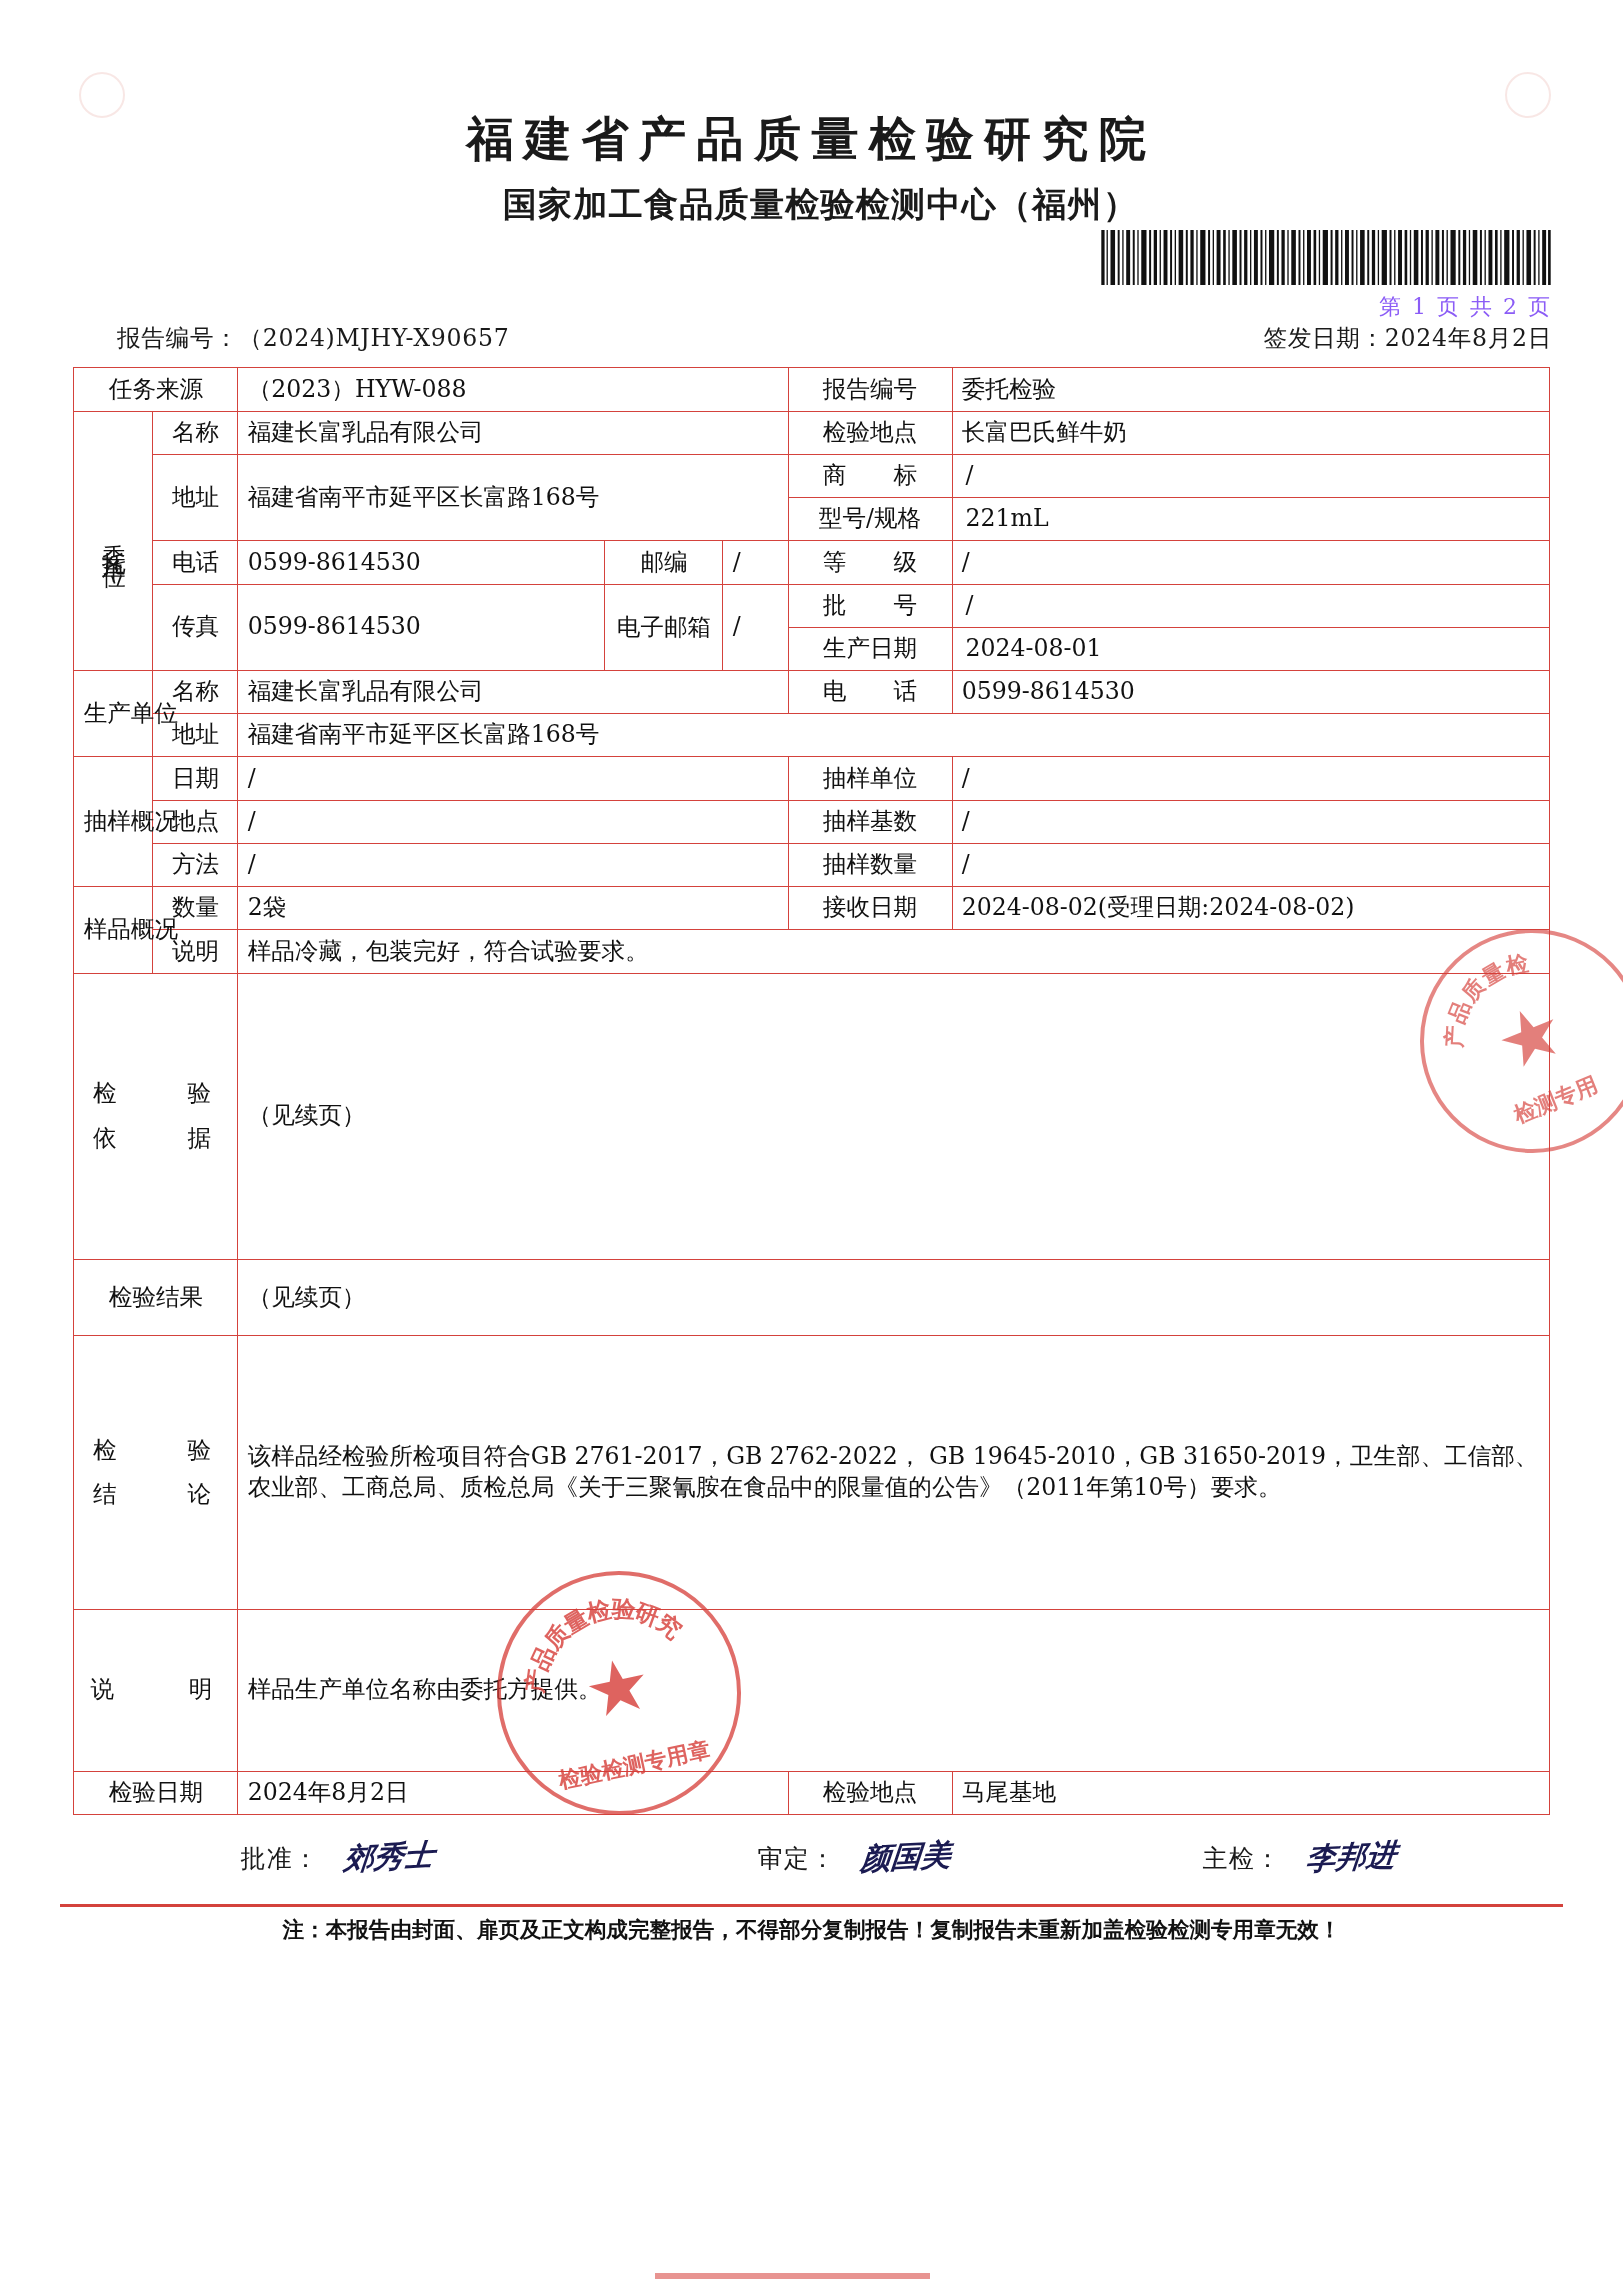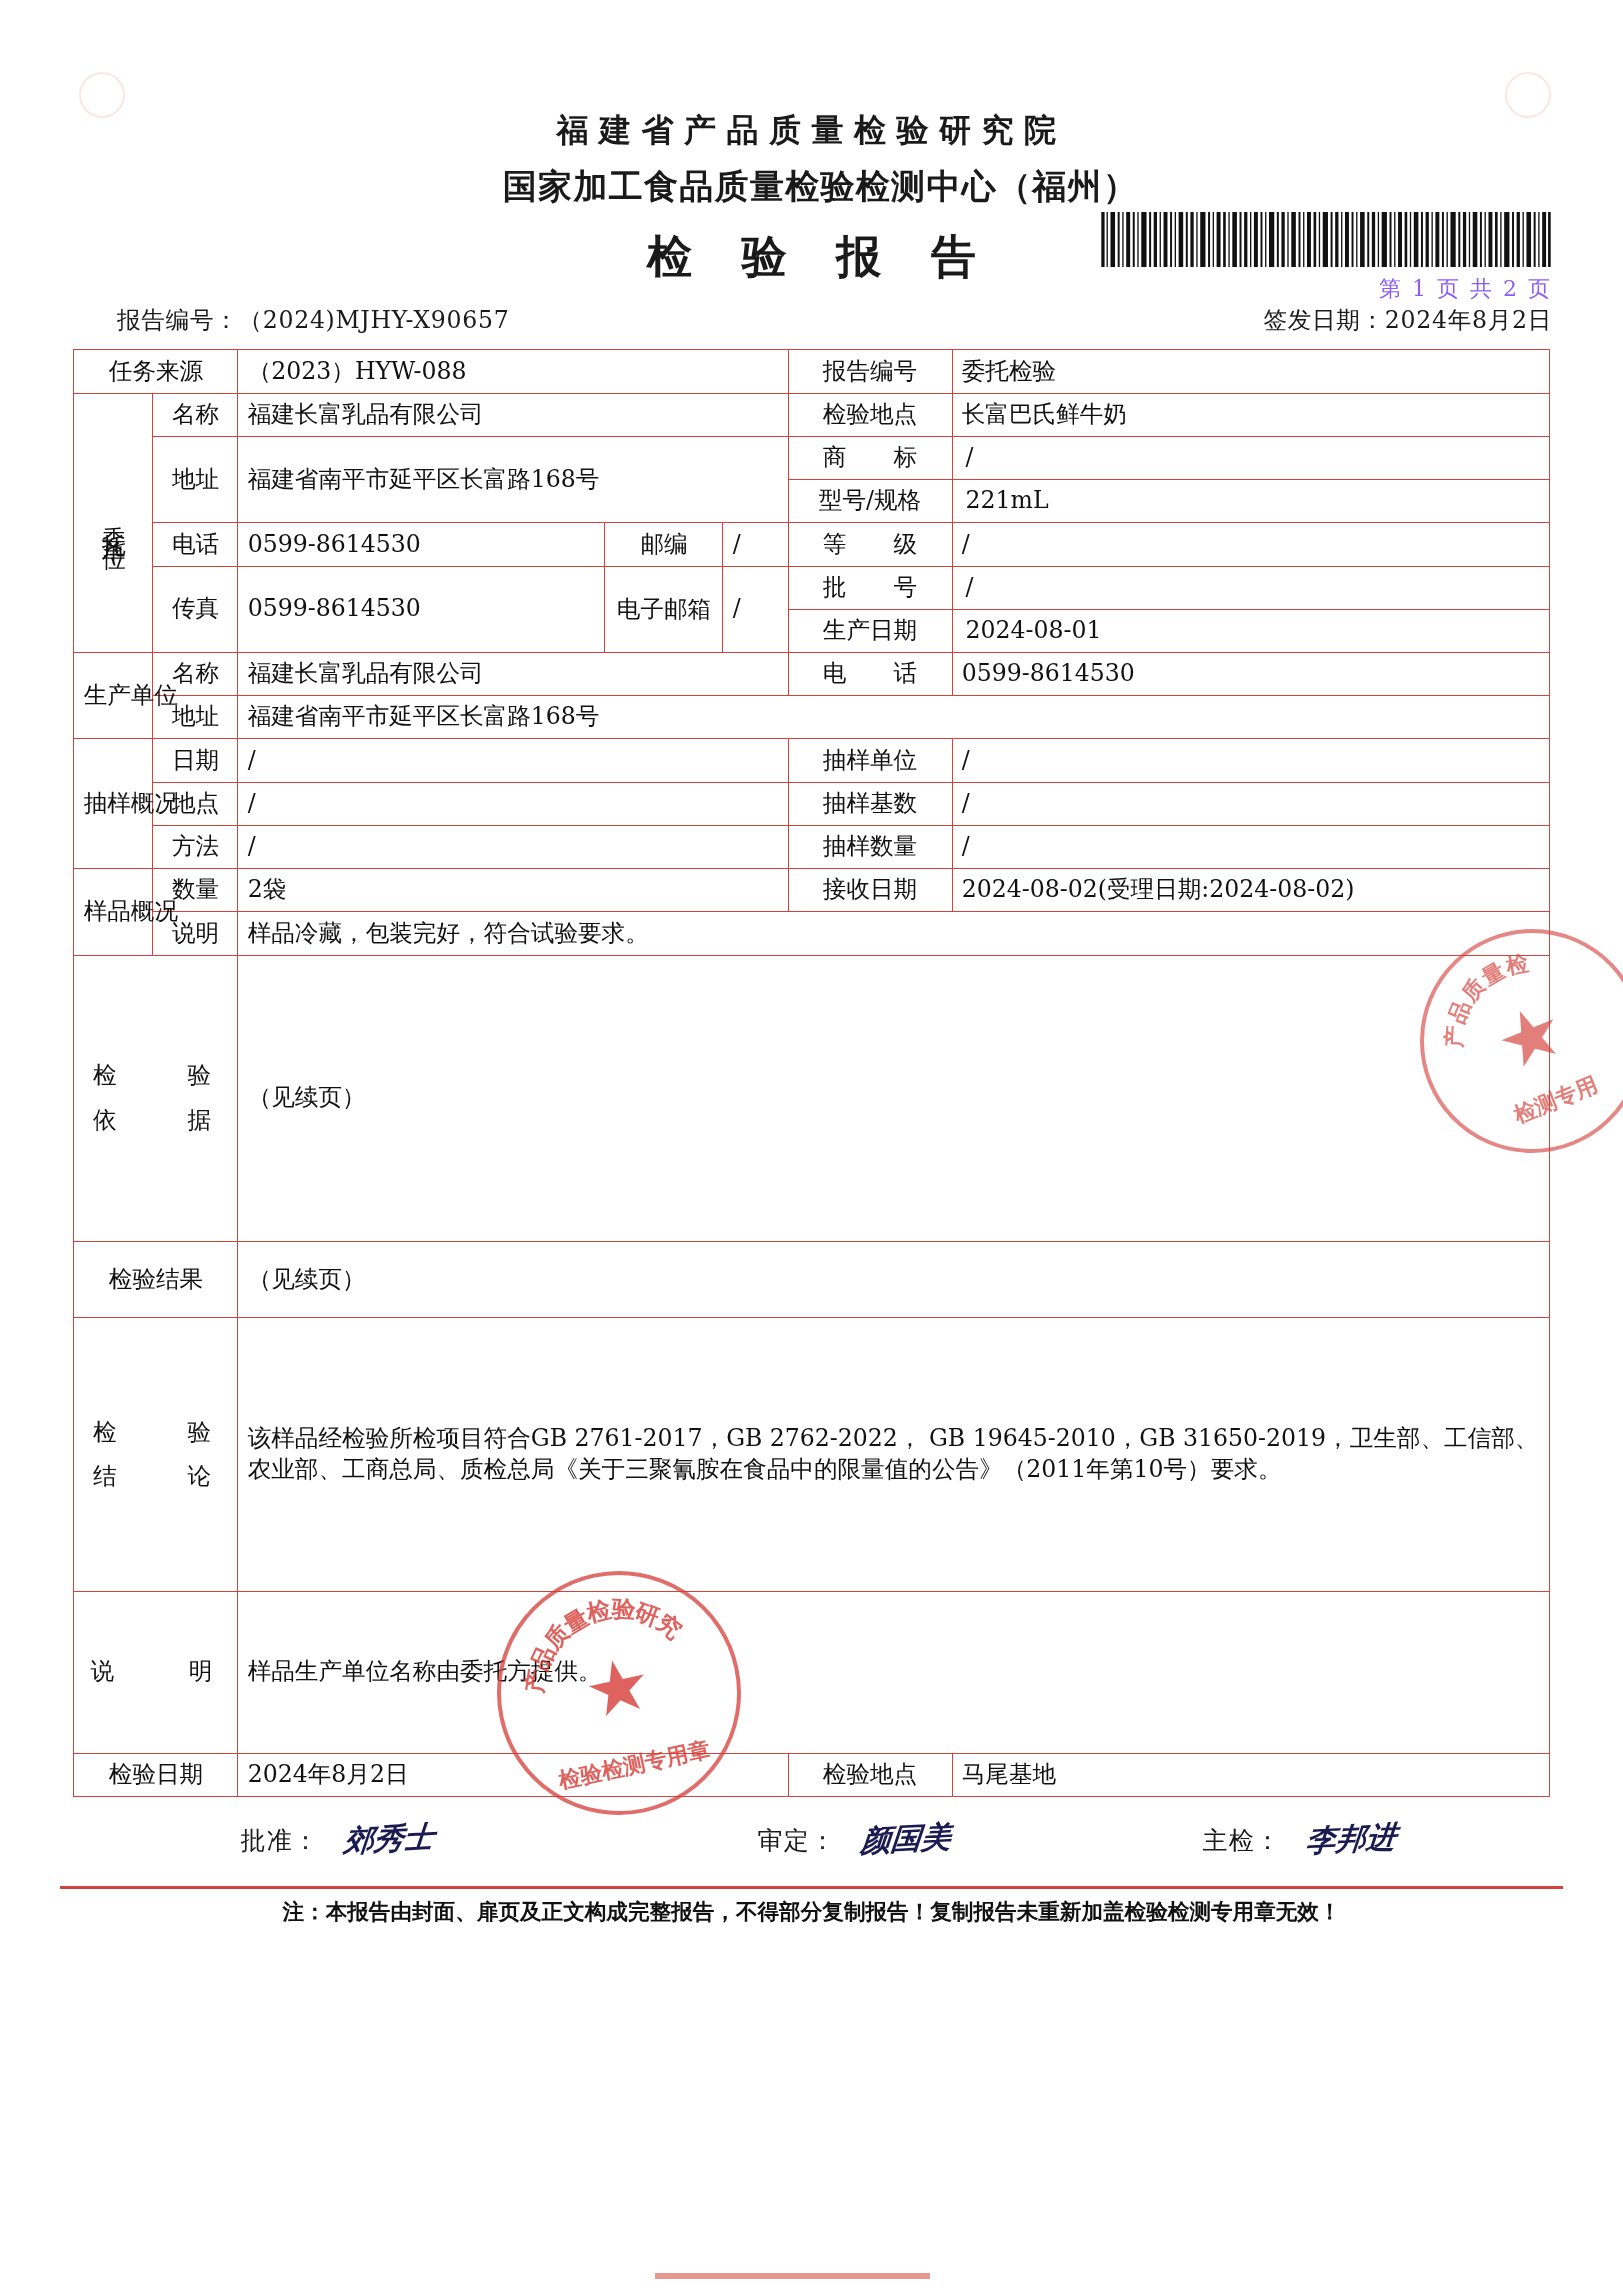--- a/index.html
+++ b/index.html
@@ -23,21 +23,21 @@
     padding: 0;
   }
 
   
   .header {
     text-align: center;
     padding-top: 111px;
   }
   .org-title {
     font-family: "DejaVu Serif", serif;
-    font-size: 32px;
+    font-size: 47px;
     font-weight: bold;
     letter-spacing: 10.5px;
     line-height: 1.2;
   }
   .center-title {
     font-family: "DejaVu Serif", serif;
     font-size: 34px;
     font-weight: bold;
     letter-spacing: 1.3px;
     margin-top: 14.4px;
@@ -283,21 +283,20 @@
   <div class="wm-dots">
     <div class="wm-circle" style="left:79px; top:72px;"></div>
     <div class="wm-circle" style="left:1505px; top:72px;"></div>
   </div>
 
   <div class="header">
     <div class="org-title">福建省产品质量检验研究院</div>
     <div class="center-title">国家加工食品质量检验检测中心（福州）</div>
 
     <div class="report-title-row">
-      <div class="report-title">检 验 报 告</div>
       <div class="barcode-wrap">
         <svg class="barcode" viewBox="0 0 690 84" preserveAspectRatio="none">
           <g fill="#111">
             <rect x="2" y="0" width="5" height="84"></rect>
               <rect x="10" y="0" width="2" height="84"></rect>
             <rect x="16" y="0" width="7" height="84"></rect>
               <rect x="27" y="0" width="3" height="84"></rect>
             <rect x="34" y="0" width="2" height="84"></rect>
               <rect x="40" y="0" width="6" height="84"></rect>
             <rect x="50" y="0" width="3" height="84"></rect>

